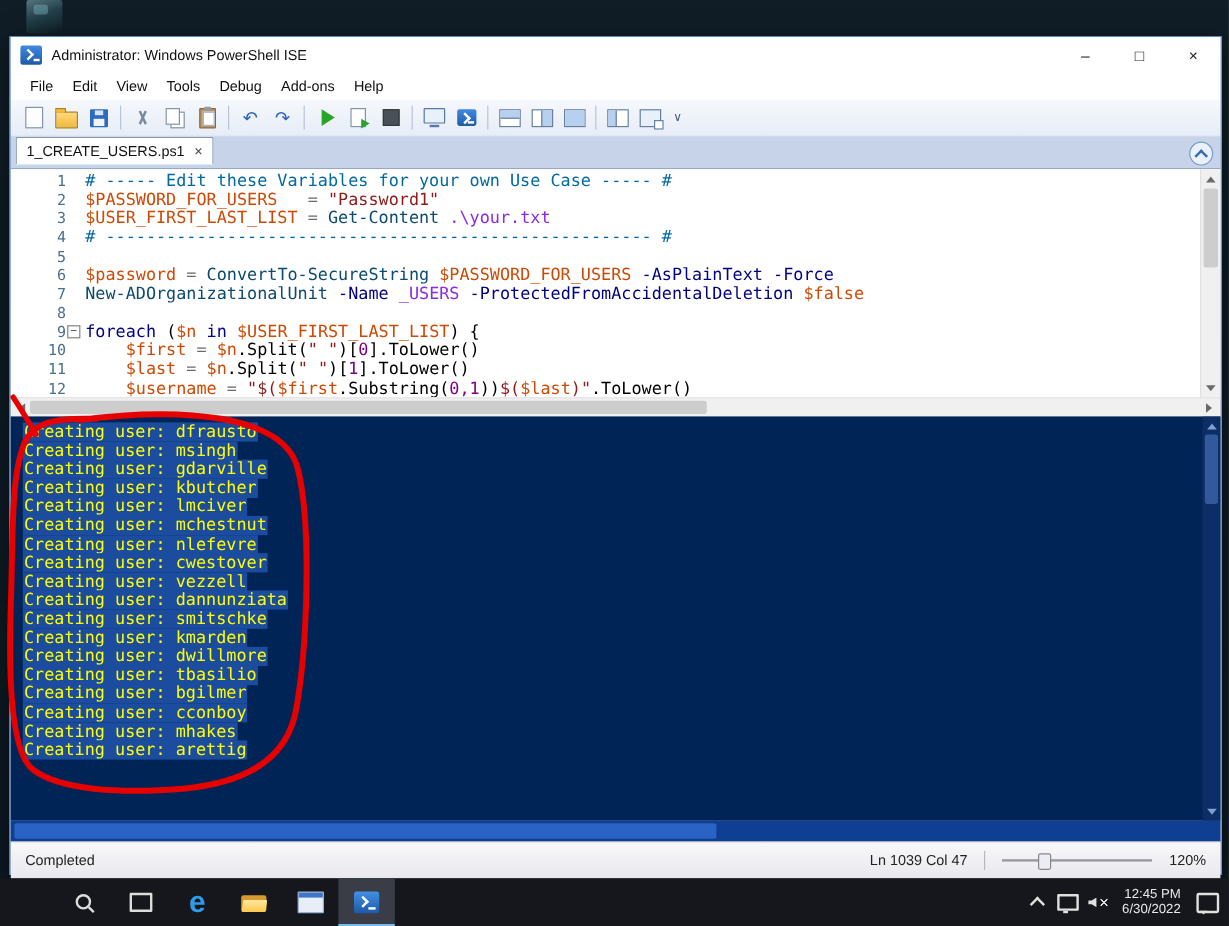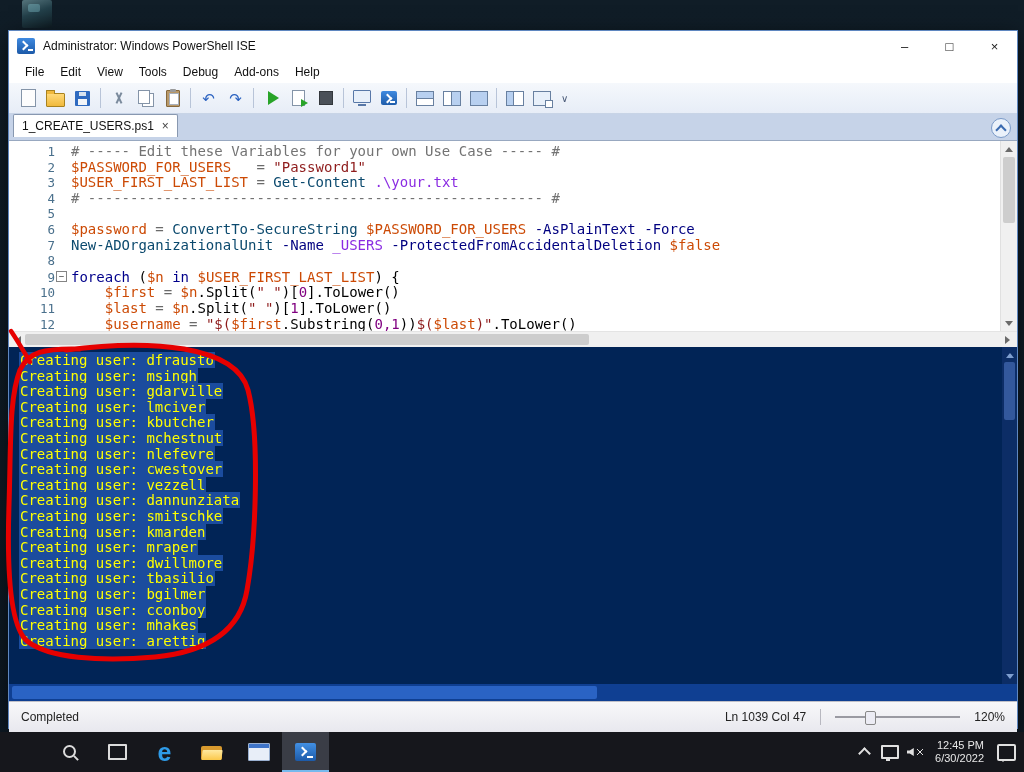--- a/index.html
+++ b/index.html
@@ -86,21 +86,21 @@
        border:1px solid #7a9ac8;background:#eaf1fa;display:flex;align-items:center;justify-content:center}
   .chev-up{width:6px;height:6px;border-left:2px solid #3a6ab0;border-top:2px solid #3a6ab0;transform:rotate(45deg);margin-top:3px}
 
   
   .editor{position:relative;height:190px;background:#fff;overflow:hidden}
   .code{position:absolute;top:0;left:0;right:16px;bottom:0;padding-top:2px;
        font-family:"DejaVu Sans Mono","Liberation Mono",monospace;font-size:14px}
   .code-line{height:15.7px;display:flex;align-items:baseline}
   .ln{width:46px;text-align:right;padding-right:16px;color:#4a708c;font-size:12.5px;flex:none}
   .code-text{position:relative;white-space:pre;color:#000}
-  .c-comment{color:#737373}
+  .c-comment{color:#0369a1}
   .c-var{color:#cc4a05}
   .c-cmdlet{color:#0c4a6e}
   .c-str{color:#8e1b1b}
   .c-param{color:#000080}
   .c-kw{color:#00008b}
   .c-num{color:#800080}
   .c-arg{color:#8a2be2}
   .c-op{color:#6a6a6a}
   .c-plain{color:#000}
   .c-fold{position:absolute;left:-15px;top:2px;width:9px;height:9px;border:1px solid #848484;
@@ -360,30 +360,29 @@
       <i class="tri-left"></i>
       <div class="hthumb"></div>
       <i class="tri-right"></i>
     </div>
 
     <div class="console">
       <div id="console-lines">
           <div class="console-line"><span class="hl">Creating user: dfrausto</span></div>
           <div class="console-line"><span class="hl">Creating user: msingh</span></div>
           <div class="console-line"><span class="hl">Creating user: gdarville</span></div>
+          <div class="console-line"><span class="hl">Creating user: kbutcher</span></div>
           <div class="console-line"><span class="hl">Creating user: lmciver</span></div>
-          <div class="console-line"><span class="hl">Creating user: kbutcher</span></div>
           <div class="console-line"><span class="hl">Creating user: mchestnut</span></div>
           <div class="console-line"><span class="hl">Creating user: nlefevre</span></div>
           <div class="console-line"><span class="hl">Creating user: cwestover</span></div>
           <div class="console-line"><span class="hl">Creating user: vezzell</span></div>
           <div class="console-line"><span class="hl">Creating user: dannunziata</span></div>
           <div class="console-line"><span class="hl">Creating user: smitschke</span></div>
           <div class="console-line"><span class="hl">Creating user: kmarden</span></div>
-          <div class="console-line"><span class="hl">Creating user: mraper</span></div>
           <div class="console-line"><span class="hl">Creating user: dwillmore</span></div>
           <div class="console-line"><span class="hl">Creating user: tbasilio</span></div>
           <div class="console-line"><span class="hl">Creating user: bgilmer</span></div>
           <div class="console-line"><span class="hl">Creating user: cconboy</span></div>
           <div class="console-line"><span class="hl">Creating user: mhakes</span></div>
           <div class="console-line"><span class="hl">Creating user: arettig</span></div>
         </div>
       <div class="console-vscroll">
         <div class="sb-arrow">
             <i class="tri-up"></i>

